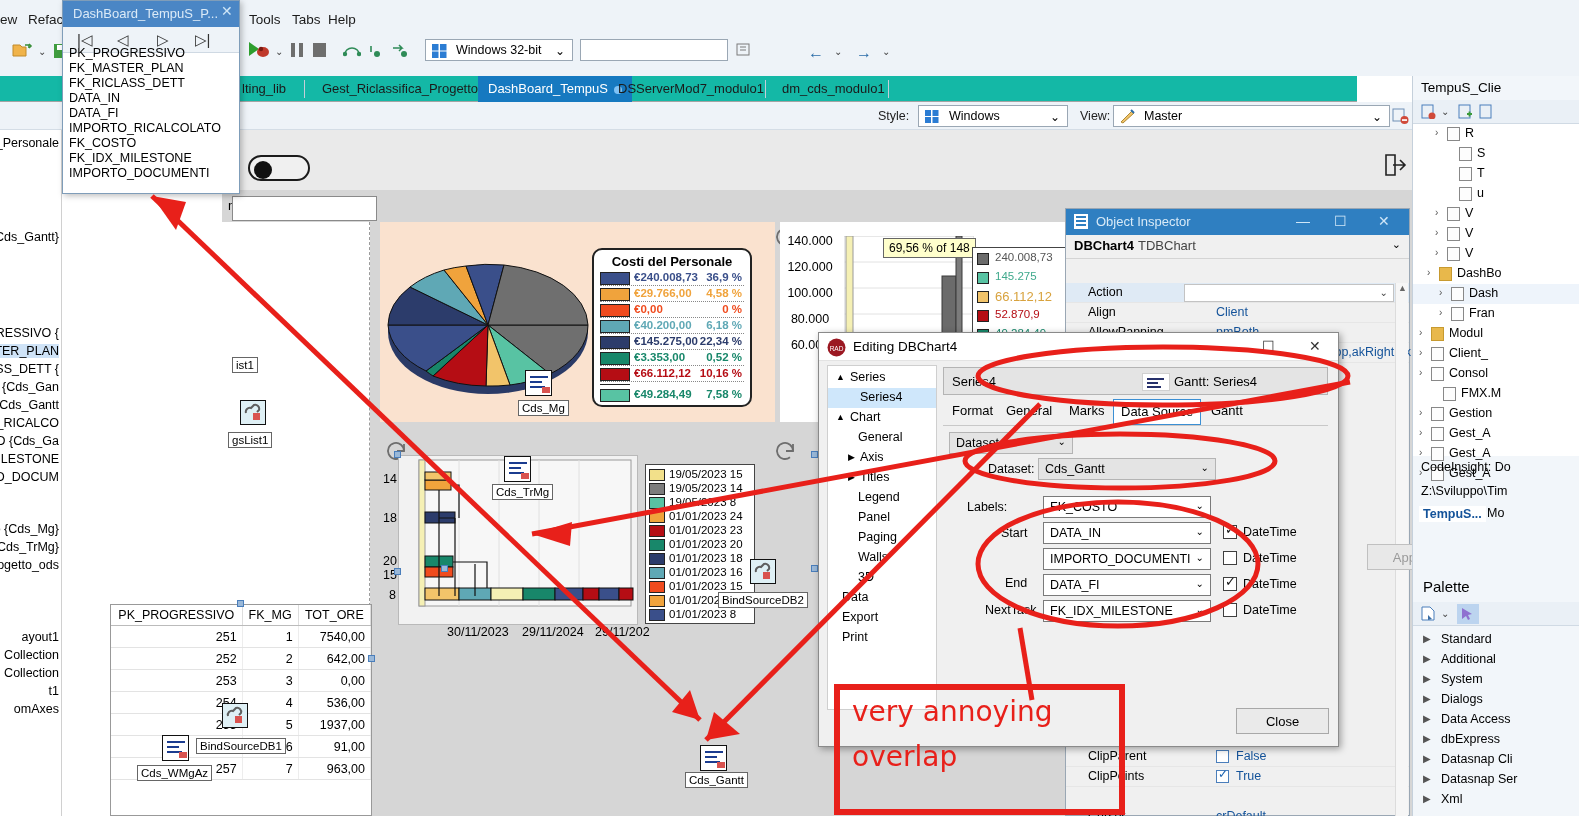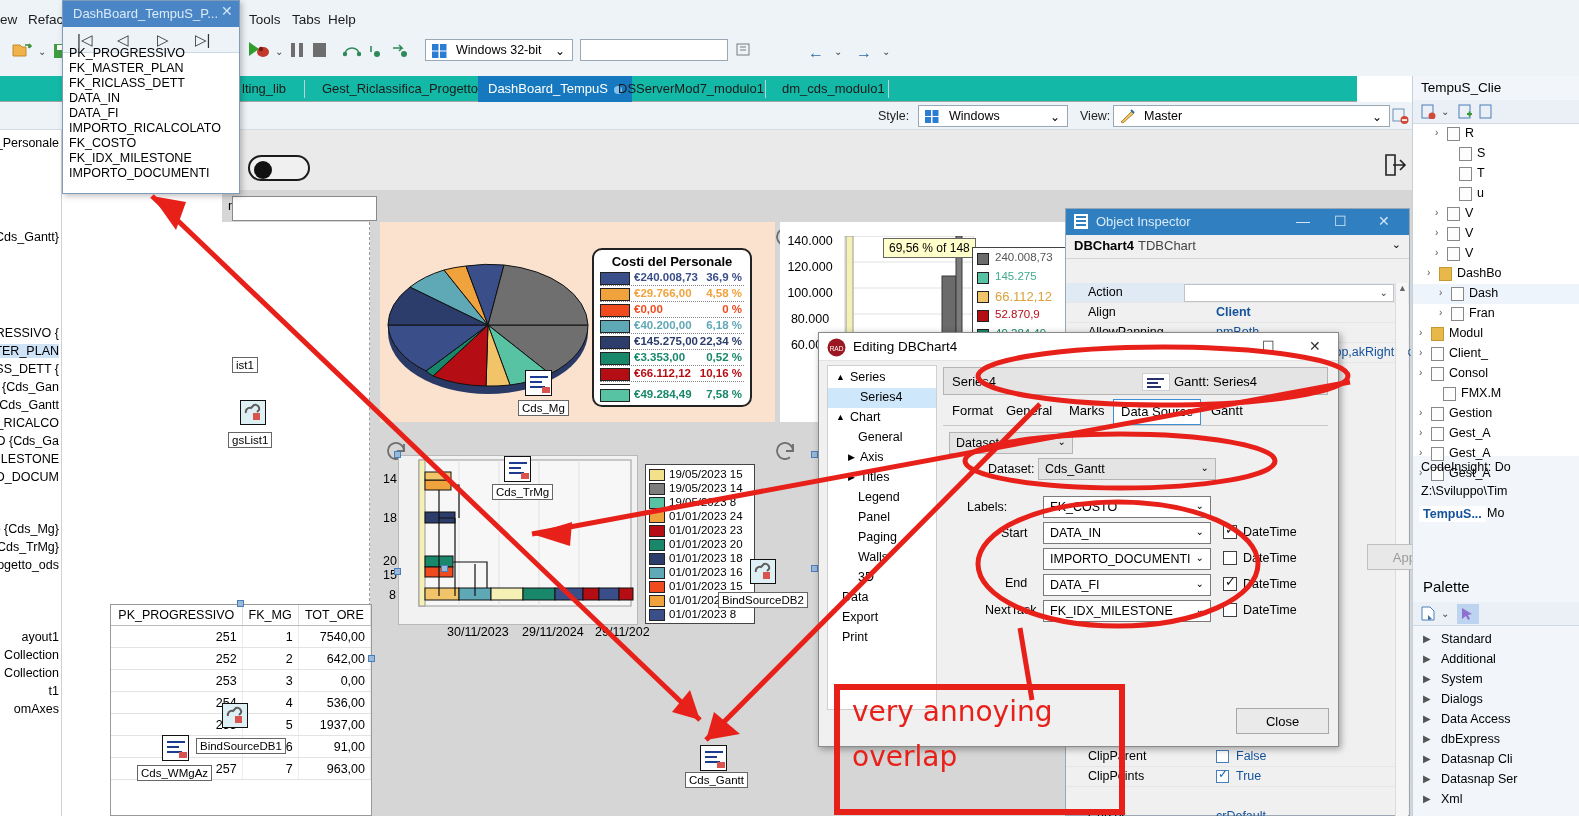--- a/index.html
+++ b/index.html
@@ -785,21 +785,21 @@
   </div>
 
   <div class="oi-row sel" style="top:74px;">
     <span class="k">Action</span>
     <span class="abs" style="left:118px;top:1px;width:210px;height:18px;background:#fff;border:1px solid #c3c3c3;">
         <span class="abs" style="right:5px;top:2px;font-size:10px;color:#444;">⌄</span>
       </span>
   </div>
   <div class="oi-row" style="top:94px;">
     <span class="k">Align</span>
-    <span class="v" style="font-weight:bold;">Client</span>
+    <span class="v" style="font-weight:normal;">Client</span>
   </div>
   <div class="oi-row" style="top:114px;">
     <span class="k">AllowPanning</span>
     <span class="v">pmBoth</span>
   </div>
   <div class="oi-row" style="top:134px;">
     <span class="k">Anchors</span>
     <span class="v" style="left:208px;">[akLeft,akTop,akRight,akBottom]</span>
   </div>
   <div class="oi-row" style="top:538px;">

